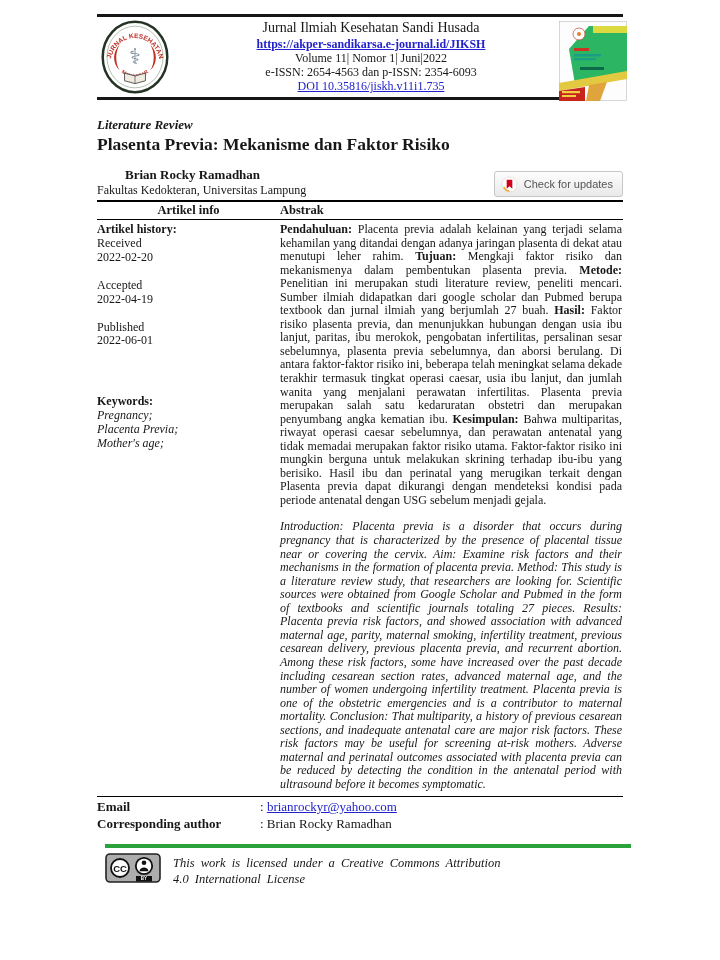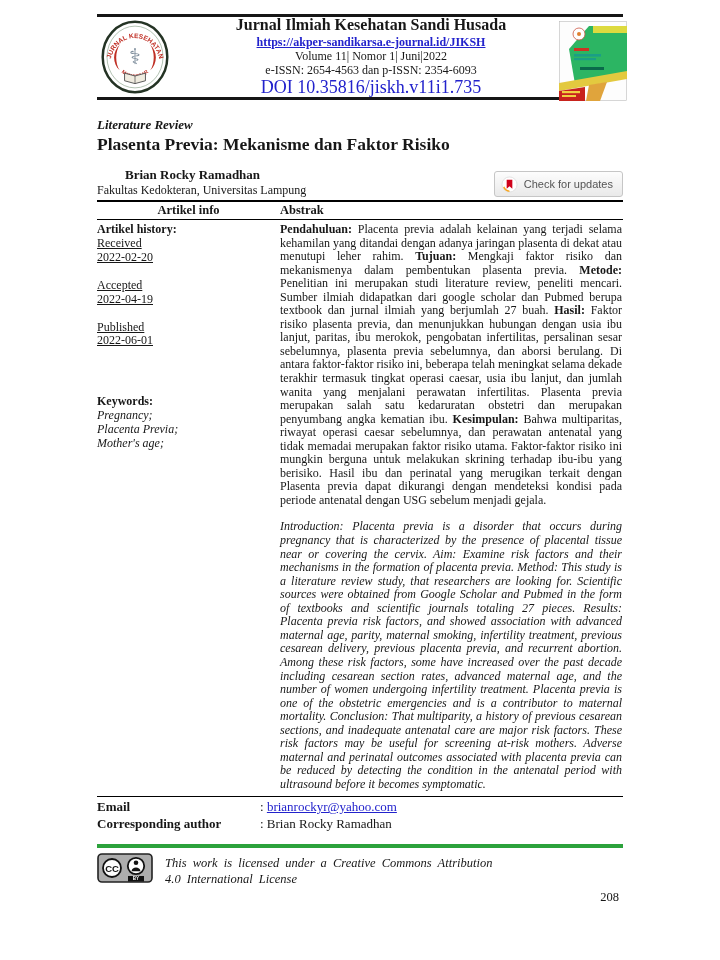--- a/index.html
+++ b/index.html
@@ -6,59 +6,59 @@
   .page{position:relative;width:720px;height:960px;background:#ffffff;margin:0 auto;overflow:hidden;
         font-family:"Liberation Serif",serif;color:#171717;}
   .content{position:absolute;left:97px;top:14px;width:526px;height:946px;}
 
   
   .journal-header{position:relative;display:flex;align-items:center;
       border-top:3px solid #161616;border-bottom:3px solid #161616;
       padding:2px 0;height:76px;}
   .logo-wrap{width:84px;flex:0 0 84px;display:flex;align-items:center;justify-content:flex-start;}
   .head-center{flex:1;text-align:center;line-height:1.18;padding-right:62px;}
-  .jtitle{font-size:16px;font-weight:bold;}
+  .jtitle{font-size:14px;font-weight:normal;}
   .jurl{display:block;font-size:12px;font-weight:bold;color:var(--link);text-decoration:underline;cursor:pointer;}
   .hline{font-size:12px;}
-  .jdoi{display:block;font-size:18px;color:var(--link);cursor:pointer;}
+  .jdoi{display:block;font-size:12px;color:var(--link);text-decoration:underline;cursor:pointer;}
   .cover-thumb{position:absolute;right:-4px;top:4px;width:68px;height:80px;z-index:3;}
 
   
   .type-label{margin-top:17px;font-size:13px;font-weight:bold;font-style:italic;}
   h1.article-title{margin:1px 0 12px 0;font-size:17.5px;font-weight:bold;}
   .author-row{display:flex;justify-content:space-between;align-items:flex-end;}
   .author-name{font-size:13px;font-weight:bold;margin-left:28px;}
   .affiliation{font-size:12px;}
   .crossmark{display:inline-flex;align-items:center;gap:6px;height:24px;padding:0 9px 0 6px;
       border:1px solid #c6c6c6;border-radius:3px;background:linear-gradient(#fdfdfd,#e9e9e9);
       font-family:"Liberation Sans",sans-serif;font-size:11px;color:#555;cursor:pointer;margin-bottom:1px;}
 
   
   .info-table{border-top:2px solid #000;margin-top:2px;}
   .thead{display:grid;grid-template-columns:183px 1fr;border-bottom:1.5px solid #000;
       font-weight:bold;font-size:12.5px;padding:1px 0;}
   .thead .c1{text-align:center;}
   .tbody{display:grid;grid-template-columns:183px 1fr;border-bottom:1.5px solid #000;padding:3px 0 5px;}
   .col1{font-size:12px;line-height:1.16;}
   .col1 .b{font-weight:bold;}
-  .hist-group{margin-bottom:14px;text-decoration:underline;}
+  .hist-group{margin-bottom:14px;}
   .kw-label{margin-top:47px;font-weight:bold;}
   .kw{font-style:italic;}
   .col2{font-size:12px;text-align:justify;line-height:1.13;padding-right:1px;}
   .col2 p{margin:0;}
   .abstract-en{margin-top:13px !important;font-style:italic;}
 
   
   .correspondence{font-size:13px;padding-top:2px;line-height:1.25;}
   .corr-row{display:flex;}
   .corr-label{width:163px;font-weight:bold;flex:0 0 163px;}
   .email-link{color:var(--link);text-decoration:underline;cursor:pointer;}
 
   
-  footer{position:absolute;left:0;top:830px;width:526px;}
+  footer{position:absolute;left:8px;top:830px;width:526px;}
   .green-rule{height:4px;background:var(--rule-green);}
   .license-row{display:flex;gap:12px;margin-top:5px;align-items:flex-start;}
   .license-text{font-style:italic;font-size:12.5px;line-height:1.3;word-spacing:3px;padding-top:2px;}
   .page-number{text-align:right;font-size:12.5px;margin-top:2px;padding-right:4px;}
 </style>
 </head>
 <body>
 
 <div class="page">
   <div class="content">
@@ -184,17 +184,16 @@
           <circle cx="39" cy="9.8" r="2.3" fill="#111111"></circle>
           <path d="M34.6,18.2 c0,-4.8 8.8,-4.8 8.8,0 Z" fill="#111111"></path>
           <rect x="31" y="23" width="16" height="5.5" fill="#111111"></rect>
           <text x="39" y="27.4" font-size="4.5" font-weight="bold" text-anchor="middle" fill="#ffffff" font-family="Liberation Sans, sans-serif">BY</text>
         </svg>
         <div class="license-text">
           <div>This work is licensed under a Creative Commons Attribution</div>
           <div>4.0 International License</div>
         </div>
       </div>
-      <div class="page-number">208</div>
     </footer>
 
   </div>
 </div>
 
 </body></html>

